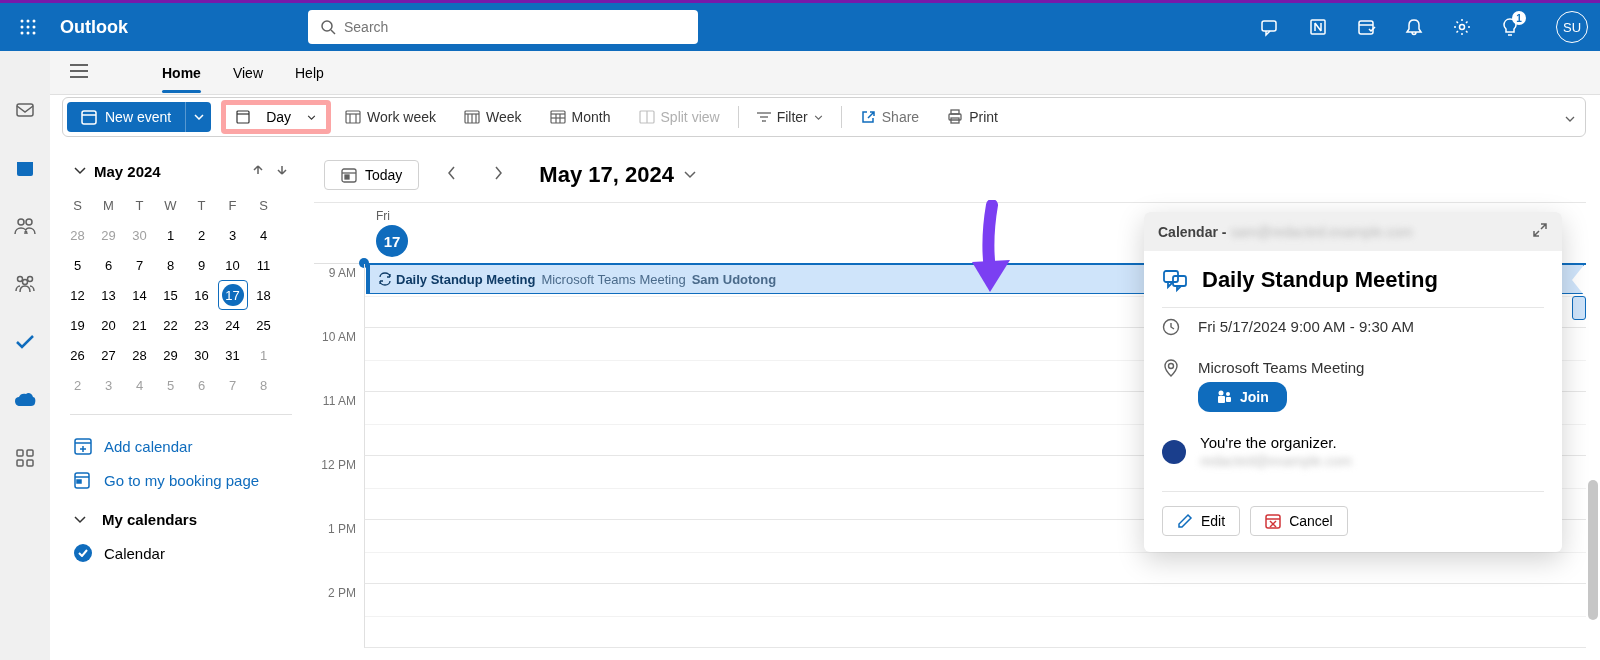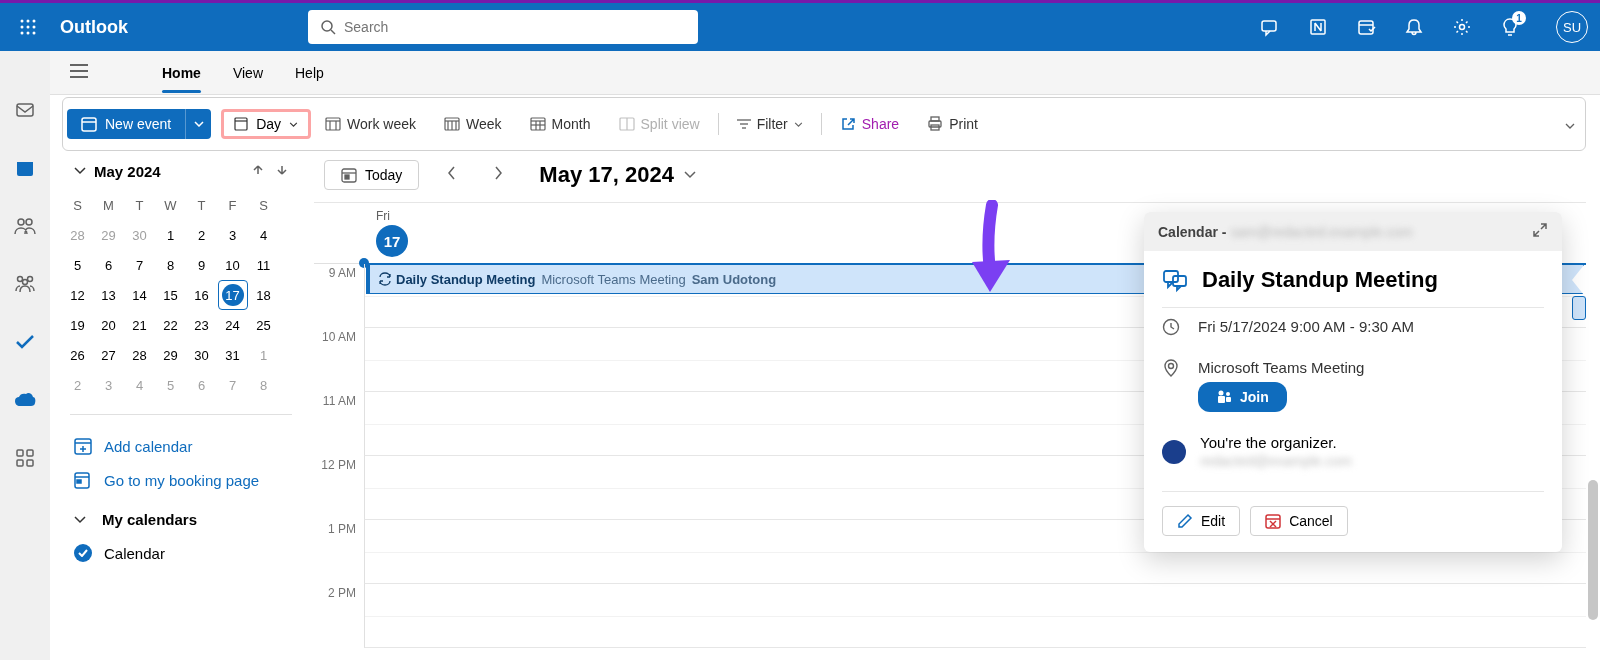--- a/index.html
+++ b/index.html
@@ -27,25 +27,25 @@
 .nav-tab { font-size: 14px; padding: 12px 0; cursor: pointer; position: relative; }
 .nav-tab.active { font-weight: 600; }
 .nav-tab.active::after { content: ''; position: absolute; bottom: 0; left: 0; right: 0; height: 3px; background: #0f6cbd; border-radius: 2px; }
 
 
 .left-rail { position: absolute; left: 0; top: 51px; width: 50px; height: calc(100% - 51px); display: flex; flex-direction: column; align-items: center; padding-top: 48px; gap: 36px; background: #f0f0f0; }
 .rail-icon { width: 22px; height: 22px; display: flex; align-items: center; justify-content: center; cursor: pointer; color: #616161; }
 .rail-icon.active { color: #0f6cbd; }
 
 
-.toolbar { position: absolute; left: 62px; right: 14px; top: 97px; height: 54px; border: 1px solid #d1d1d1; border-radius: 6px; background: #fff; display: flex; align-items: center; padding: 0 4px; }
+.toolbar { position: absolute; left: 62px; right: 14px; top: 97px; height: 40px; border: 1px solid #d1d1d1; border-radius: 6px; background: #fff; display: flex; align-items: center; padding: 0 4px; }
 .new-event-btn { display: flex; height: 30px; }
 .new-event-main { background: #0f6cbd; color: #fff; border-radius: 4px 0 0 4px; padding: 0 14px; display: flex; align-items: center; gap: 8px; font-size: 14px; cursor: pointer; }
 .new-event-drop { background: #0f6cbd; color: #fff; border-radius: 0 4px 4px 0; width: 26px; display: flex; align-items: center; justify-content: center; cursor: pointer; border-left: 1px solid rgba(255,255,255,0.3); }
-.day-btn { border: 3px solid #fca5a5; border-radius: 4px; padding: 4px 10px; display: flex; align-items: center; gap: 8px; font-size: 14px; margin-left: 10px; cursor: pointer; }
+.day-btn { border: 5px solid #fca5a5; border-radius: 4px; padding: 4px 10px; display: flex; align-items: center; gap: 16px; font-size: 14px; margin-left: 10px; cursor: pointer; }
 .tool-item { display: flex; align-items: center; gap: 6px; font-size: 14px; padding: 0 14px; cursor: pointer; color: #333; }
 .tool-item.disabled { color: #b0b0b0; }
 .tool-divider { width: 1px; height: 22px; background: #d1d1d1; margin: 0 4px; }
 .tool-spacer { flex: 1; }
 
 
 .sidebar { position: absolute; left: 62px; top: 148px; width: 238px; }
 .month-header { display: flex; align-items: center; justify-content: space-between; padding: 14px 12px 10px 12px; }
 .month-title { font-size: 15px; font-weight: 600; }
 .month-nav { display: flex; gap: 12px; }
@@ -320,21 +320,21 @@
       <span>Filter</span>
       <svg width="9" height="5" viewBox="0 0 10 6" fill="none" stroke="#616161" stroke-width="1.3">
         <path d="M1 1 L5 5 L9 1"></path>
       </svg>
     </div>
   <div class="tool-divider"></div>
   <div class="tool-item" style="color:#0f6cbd">
       <svg width="16" height="16" viewBox="0 0 16 16" fill="none" stroke="#0f6cbd" stroke-width="1.5">
         <path d="M10 3 L14 3 L14 7 M14 3 L8 9 M7 3 L3 3 L3 13 L13 13 L13 9"></path>
       </svg>
-      <span style="color:#a21caf">Share</span>
+      <span style="color:#737373">Share</span>
     </div>
   <div class="tool-item">
       <svg width="16" height="16" viewBox="0 0 16 16" fill="none" stroke="#616161" stroke-width="1.3">
         <rect x="4" y="1" width="8" height="4"></rect>
         <rect x="2" y="5" width="12" height="6" rx="1"></rect>
         <rect x="4" y="9" width="8" height="5"></rect>
       </svg>
       <span>Print</span>
     </div>
   <div class="tool-spacer"></div>

